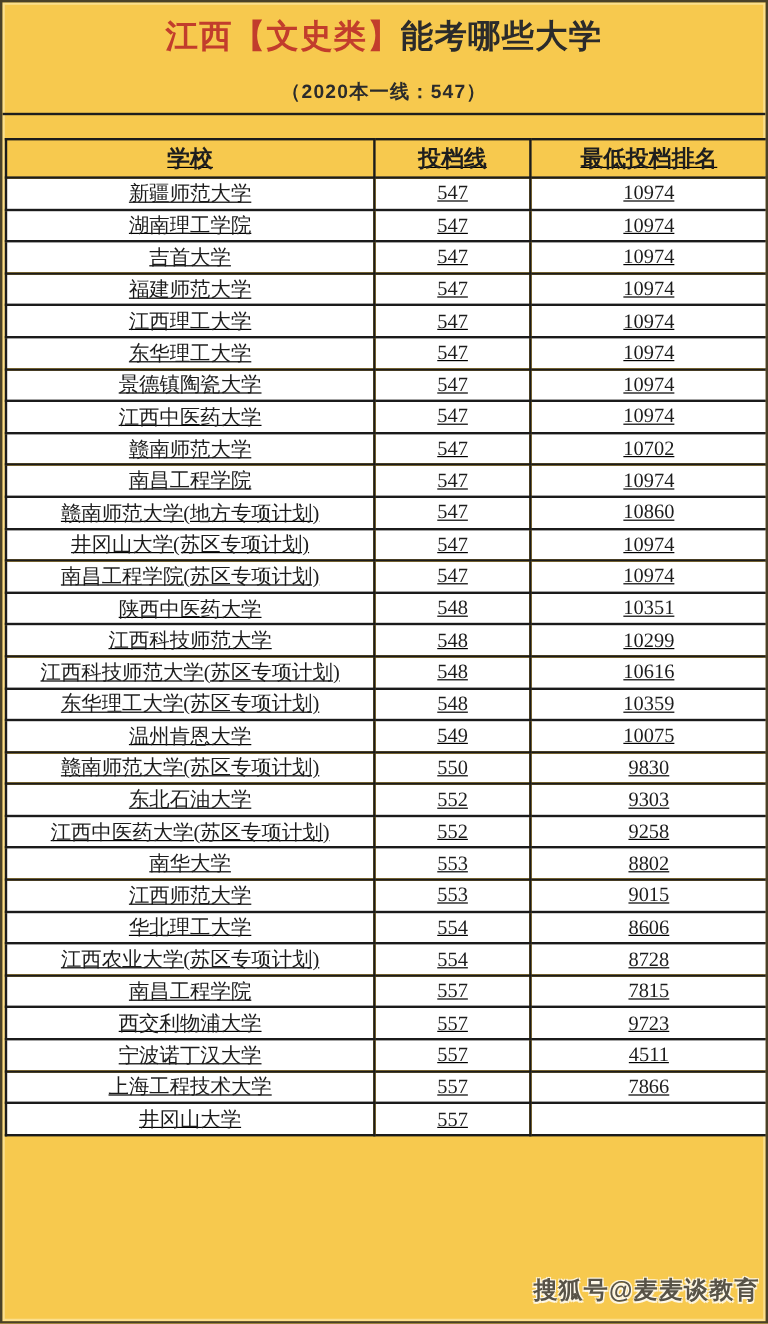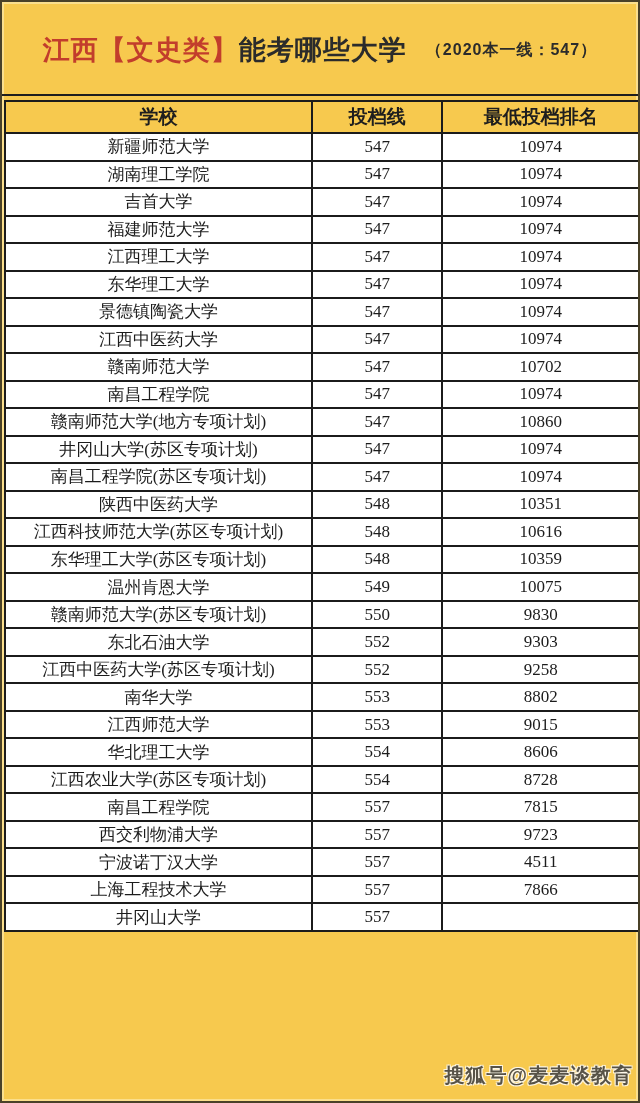--- a/index.html
+++ b/index.html
@@ -15,20 +15,21 @@
     background: #F7C94E;
     border: 2px solid #4a4128;
     box-shadow: inset 0 0 0 2px rgba(255,251,220,0.45);
     overflow: hidden;
   }
   .title-section {
     position: absolute;
     top: 0; left: 0; right: 0;
     height: 92px;
     display: flex;
+    flex-direction: column;
     align-items: center;
     justify-content: center;
     gap: 19px;
     padding-top: 4px;
   }
   .title-line {
     font-size: 27px;
     font-weight: bold;
     color: #2b2b2b;
     letter-spacing: 1px;
@@ -43,26 +44,27 @@
     white-space: nowrap;
   }
   .title-divider {
     position: absolute;
     top: 92px; left: 0; right: 0;
     height: 2px;
     background: #1e1e1e;
   }
   table.score-table {
     position: absolute;
-    top: 98px;
+    top: 113px;
     left: 2px;
     width: 636px;
     height: 832px;
     border-collapse: collapse;
     table-layout: fixed;
+    text-decoration: underline;
   }
   .score-table th, .score-table td {
     border: 2px solid #1b1b1b;
     text-align: center;
     vertical-align: middle;
     overflow: hidden;
     white-space: nowrap;
   }
   .score-table th {
     background: #F7C94E;
@@ -188,20 +190,25 @@
           <td>南昌工程学院(苏区专项计划)</td>
           <td>547</td>
           <td>10974</td>
         </tr>
         <tr>
           <td>陕西中医药大学</td>
           <td>548</td>
           <td>10351</td>
         </tr>
         <tr>
+          <td>江西科技师范大学</td>
+          <td>548</td>
+          <td>10299</td>
+        </tr>
+        <tr>
           <td>江西科技师范大学(苏区专项计划)</td>
           <td>548</td>
           <td>10616</td>
         </tr>
         <tr>
           <td>东华理工大学(苏区专项计划)</td>
           <td>548</td>
           <td>10359</td>
         </tr>
         <tr>

